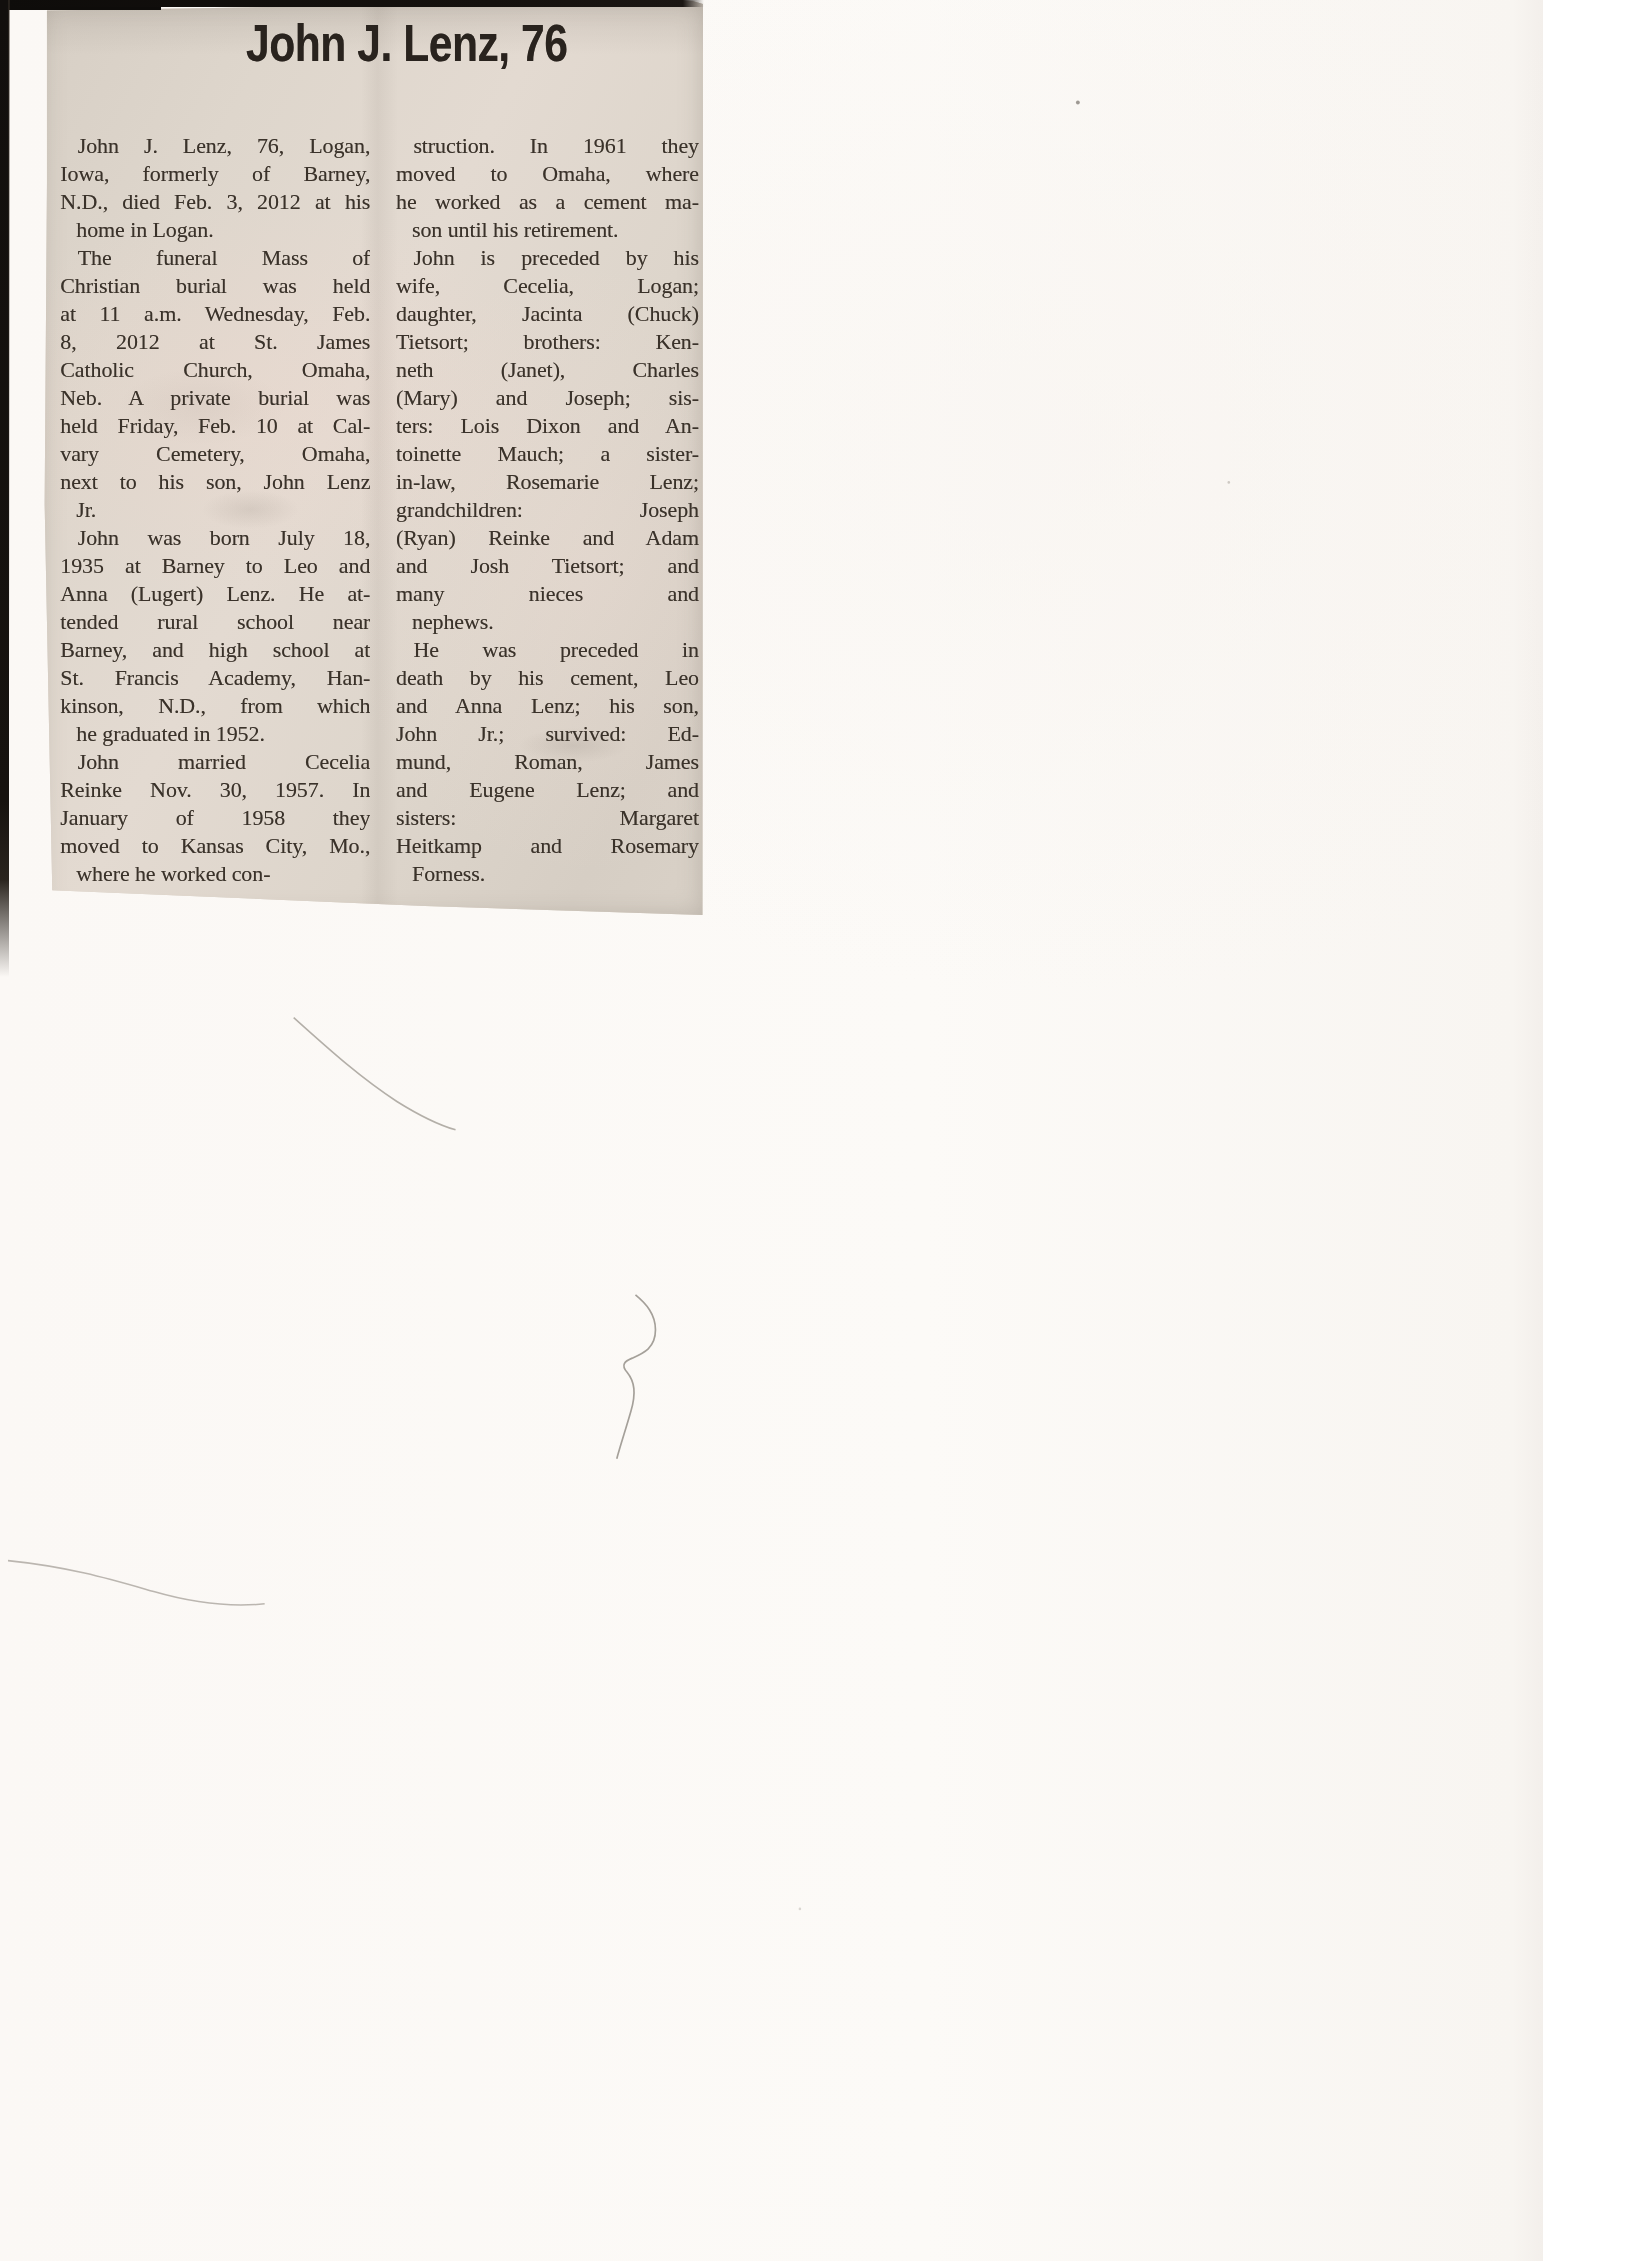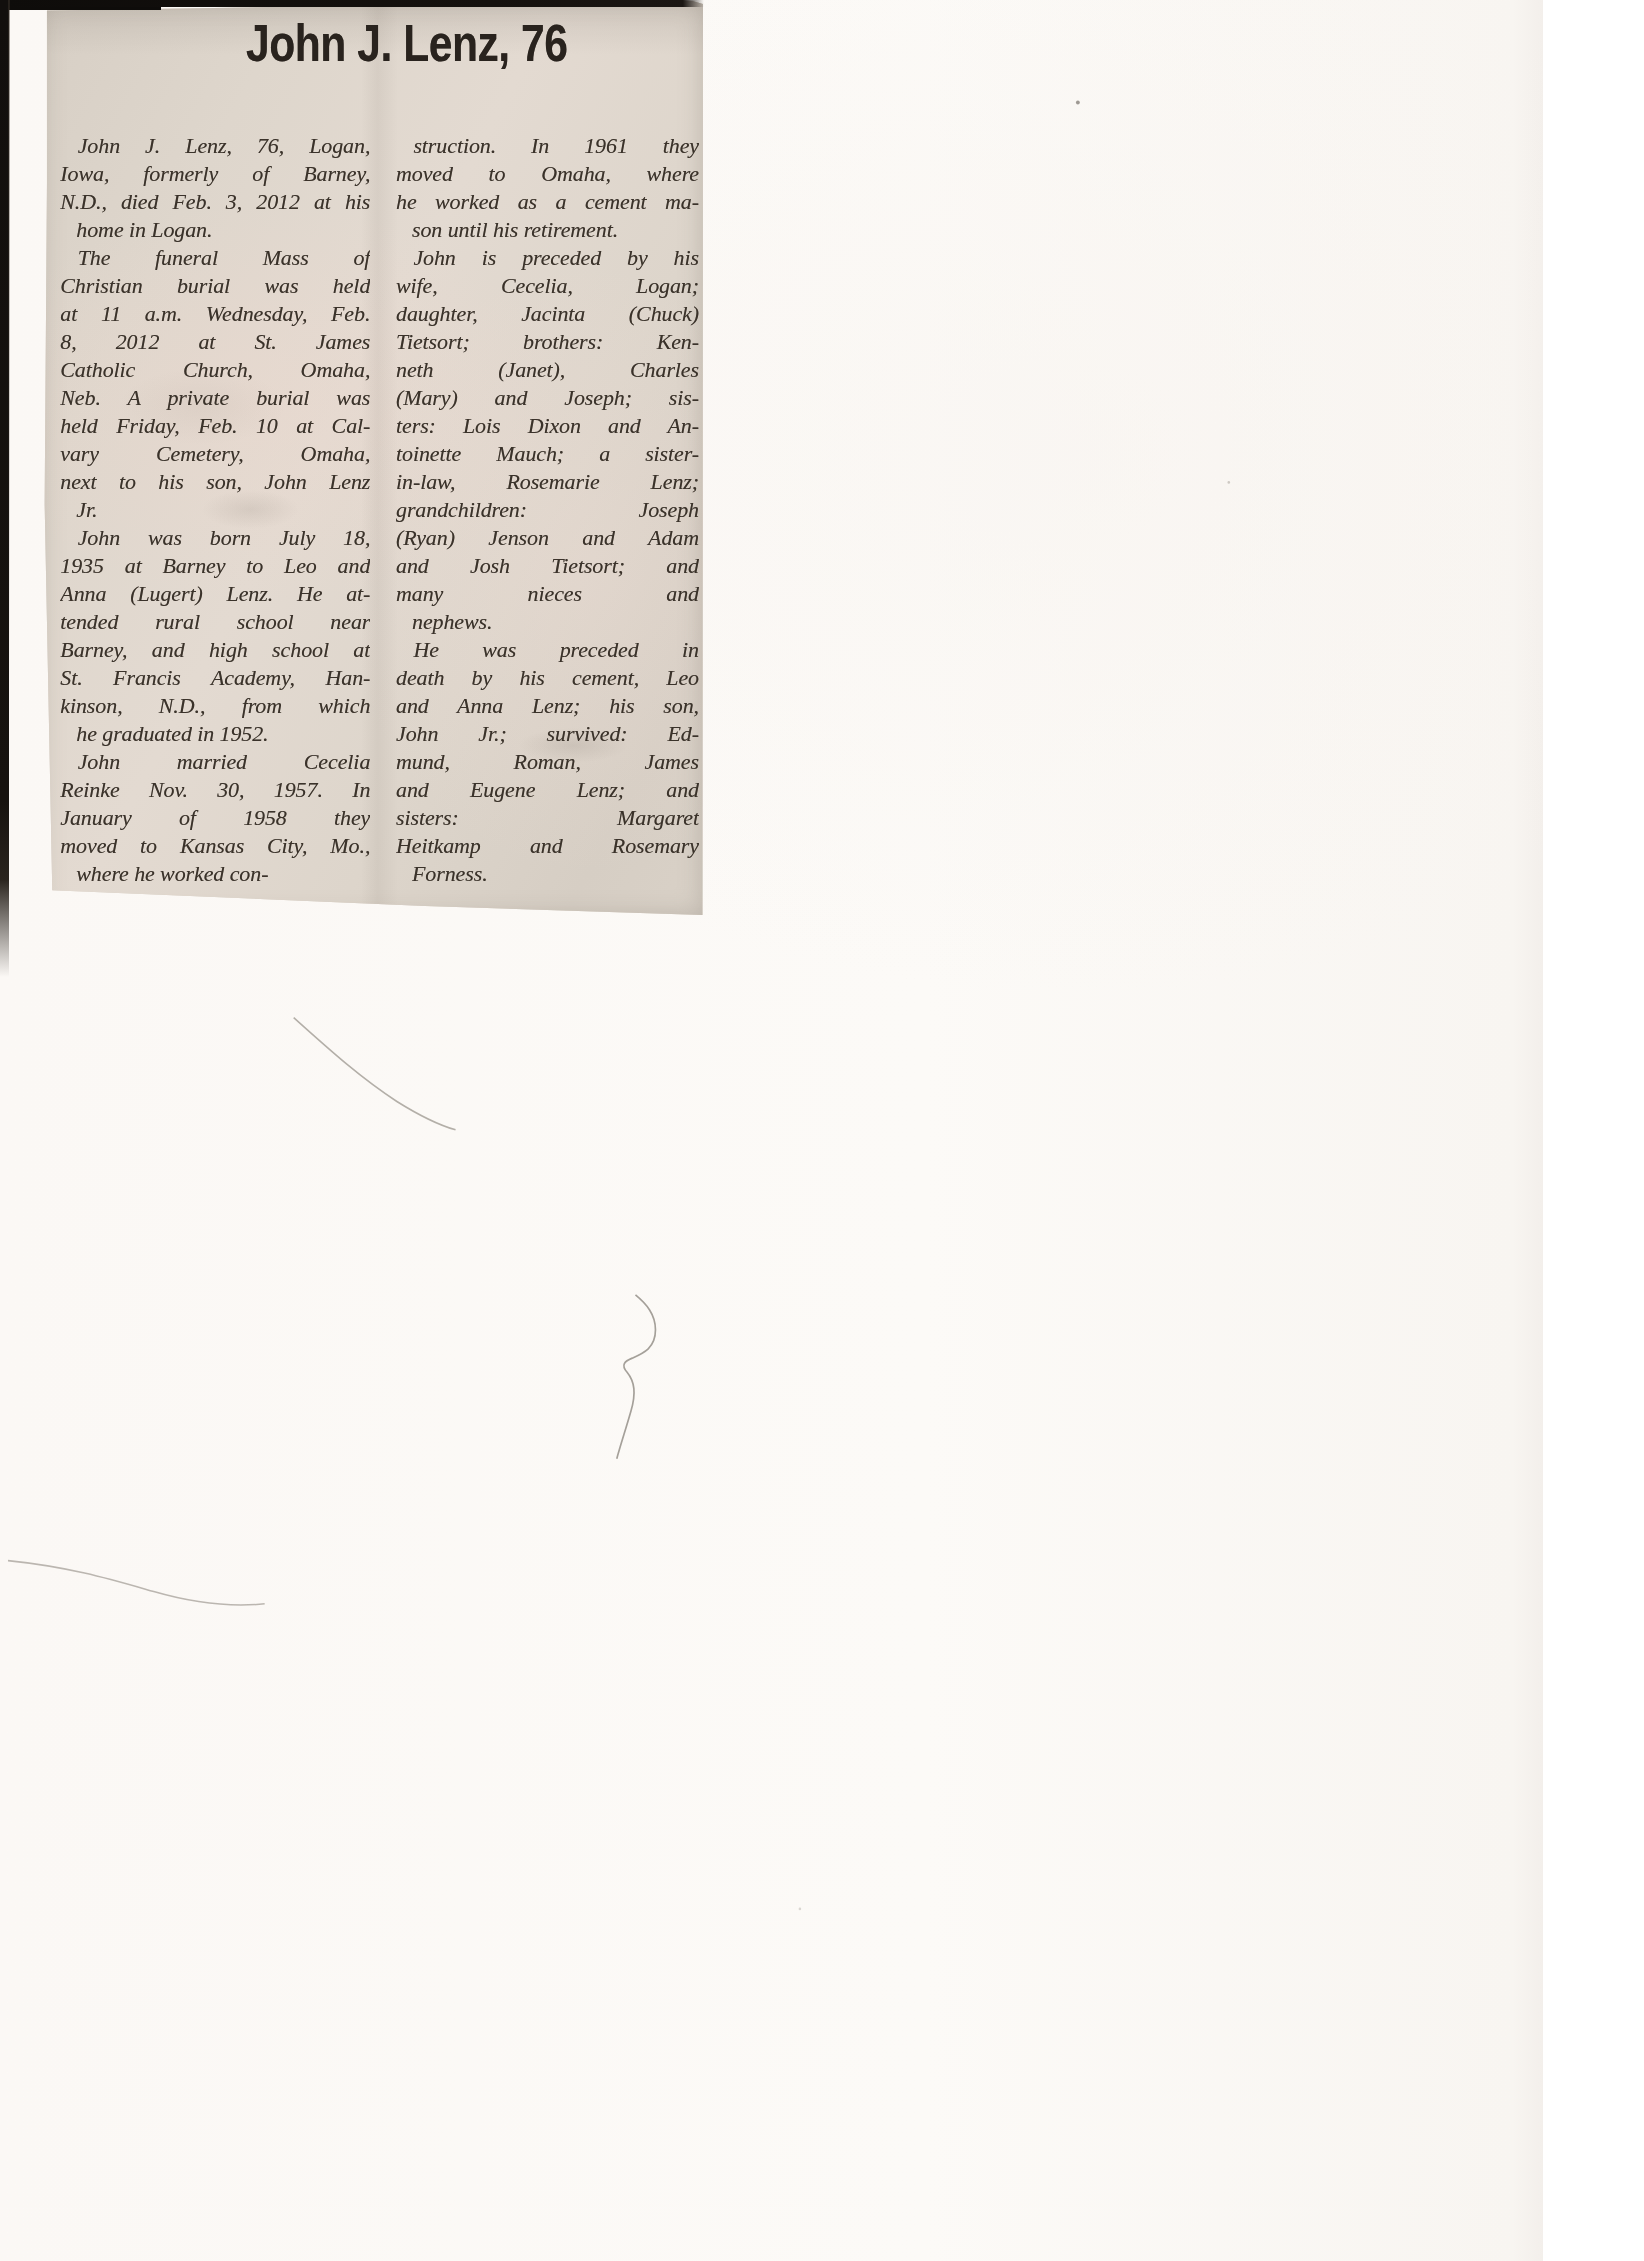--- a/index.html
+++ b/index.html
@@ -63,21 +63,21 @@
 
   .cols{position:absolute;left:0;top:132px;width:100%;}
   .col{
     position:absolute;top:0;
     font-size:22px;line-height:28px;letter-spacing:-0.1px;
     color:#3a322a;
     text-shadow:0 0 0.6px rgba(58,50,42,.45);
   }
   .col-1{left:19.3px;width:310px;}
   .col-2{left:355px;width:303px;}
-  .line{text-align:justify;text-align-last:justify;white-space:nowrap;overflow:hidden;font-style:italic;}
+  .line{text-align:justify;text-align-last:justify;white-space:nowrap;overflow:hidden;}
   .line.pfirst{text-indent:17.4px;}
   .line.plast{text-align-last:left;margin-left:16px;}
 
   
   .smudge{position:absolute;border-radius:50%;pointer-events:none;}
   .smudge-a{left:161px;top:490px;width:97px;height:39px;background:radial-gradient(closest-side,rgba(120,110,100,.14),rgba(120,110,100,0));}
   .smudge-b{left:477px;top:728px;width:110px;height:35px;background:radial-gradient(closest-side,rgba(120,110,100,.16),rgba(120,110,100,0));}
   .smudge-c{left:77px;top:368px;width:168px;height:77px;background:radial-gradient(closest-side,rgba(130,118,106,.08),rgba(130,118,106,0));}
 
   .artifacts{position:absolute;left:0;top:0;pointer-events:none;}
@@ -130,21 +130,21 @@
           <div class="line pfirst">John is preceded by his</div>
           <div class="line">wife, Cecelia, Logan;</div>
           <div class="line">daughter, Jacinta (Chuck)</div>
           <div class="line">Tietsort; brothers: Ken-</div>
           <div class="line">neth (Janet), Charles</div>
           <div class="line">(Mary) and Joseph; sis-</div>
           <div class="line">ters: Lois Dixon and An-</div>
           <div class="line">toinette Mauch; a sister-</div>
           <div class="line">in-law, Rosemarie Lenz;</div>
           <div class="line">grandchildren: Joseph</div>
-          <div class="line">(Ryan) Jenson and Adam</div>
+          <div class="line">(Ryan) Reinke and Adam</div>
           <div class="line">and Josh Tietsort; and</div>
           <div class="line">many nieces and</div>
           <div class="line plast">nephews.</div>
           <div class="line pfirst">He was preceded in</div>
           <div class="line">death by his cement, Leo</div>
           <div class="line">and Anna Lenz; his son,</div>
           <div class="line">John Jr.; survived: Ed-</div>
           <div class="line">mund, Roman, James</div>
           <div class="line">and Eugene Lenz; and</div>
           <div class="line">sisters: Margaret</div>

